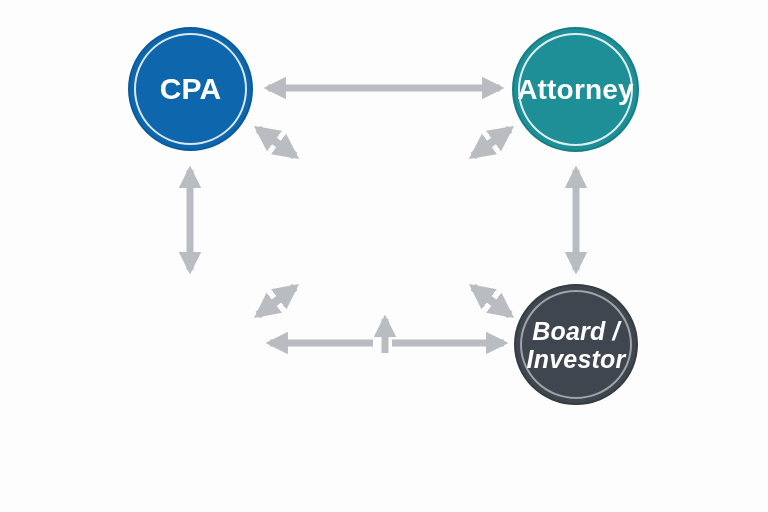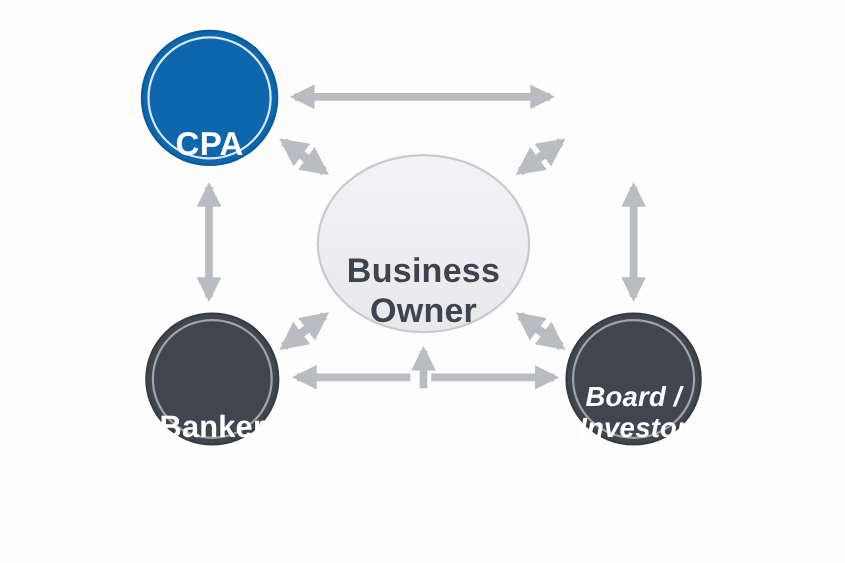--- a/index.html
+++ b/index.html
@@ -15,21 +15,21 @@
     position: absolute;
     left: 0; top: 0;
     z-index: 1;
   }
   .arrows-layer line { stroke: #b9bcc1; }
   .node {
     position: absolute;
     z-index: 2;
     border-radius: 50%;
     display: flex;
-    align-items: flex-end;
+    align-items: center;
     justify-content: center;
     text-align: center;
     box-sizing: border-box;
   }
   .node::before {
     content: "";
     position: absolute;
     inset: 4px;
     border-radius: 50%;
     border: 2px solid rgba(255,255,255,0.85);
@@ -120,33 +120,29 @@
     <line x1="295" y1="287" x2="258" y2="315" stroke-width="8" marker-start="url(#ah)" marker-end="url(#ah)"></line>
 
     <line x1="473" y1="287" x2="510" y2="315" stroke-width="8" marker-start="url(#ah)" marker-end="url(#ah)"></line>
 
     <line x1="270" y1="343" x2="373" y2="343" stroke-width="7" marker-start="url(#ah)"></line>
     <line x1="392" y1="343" x2="504" y2="343" stroke-width="7" marker-end="url(#ah)"></line>
 
     <line x1="385" y1="353" x2="385" y2="319" stroke-width="7" marker-end="url(#ah)"></line>
   </svg>
 
-  <div class="node node-business_owner">
-    <span class="label">Business
-Owner</span>
-  </div>
 
   <div class="node node-cpa">
     <span class="label">CPA</span>
   </div>
 
+  <div class="node node-attorney">
+    <span class="label">Attorney</span>
+  </div>
 
-  <div class="node node-banker">
-    <span class="label">Banker</span>
-  </div>
 
   <div class="node node-board_investor">
     <span class="label">Board /
 Investor</span>
   </div>
 
 
 </div>
 
 </body></html>

